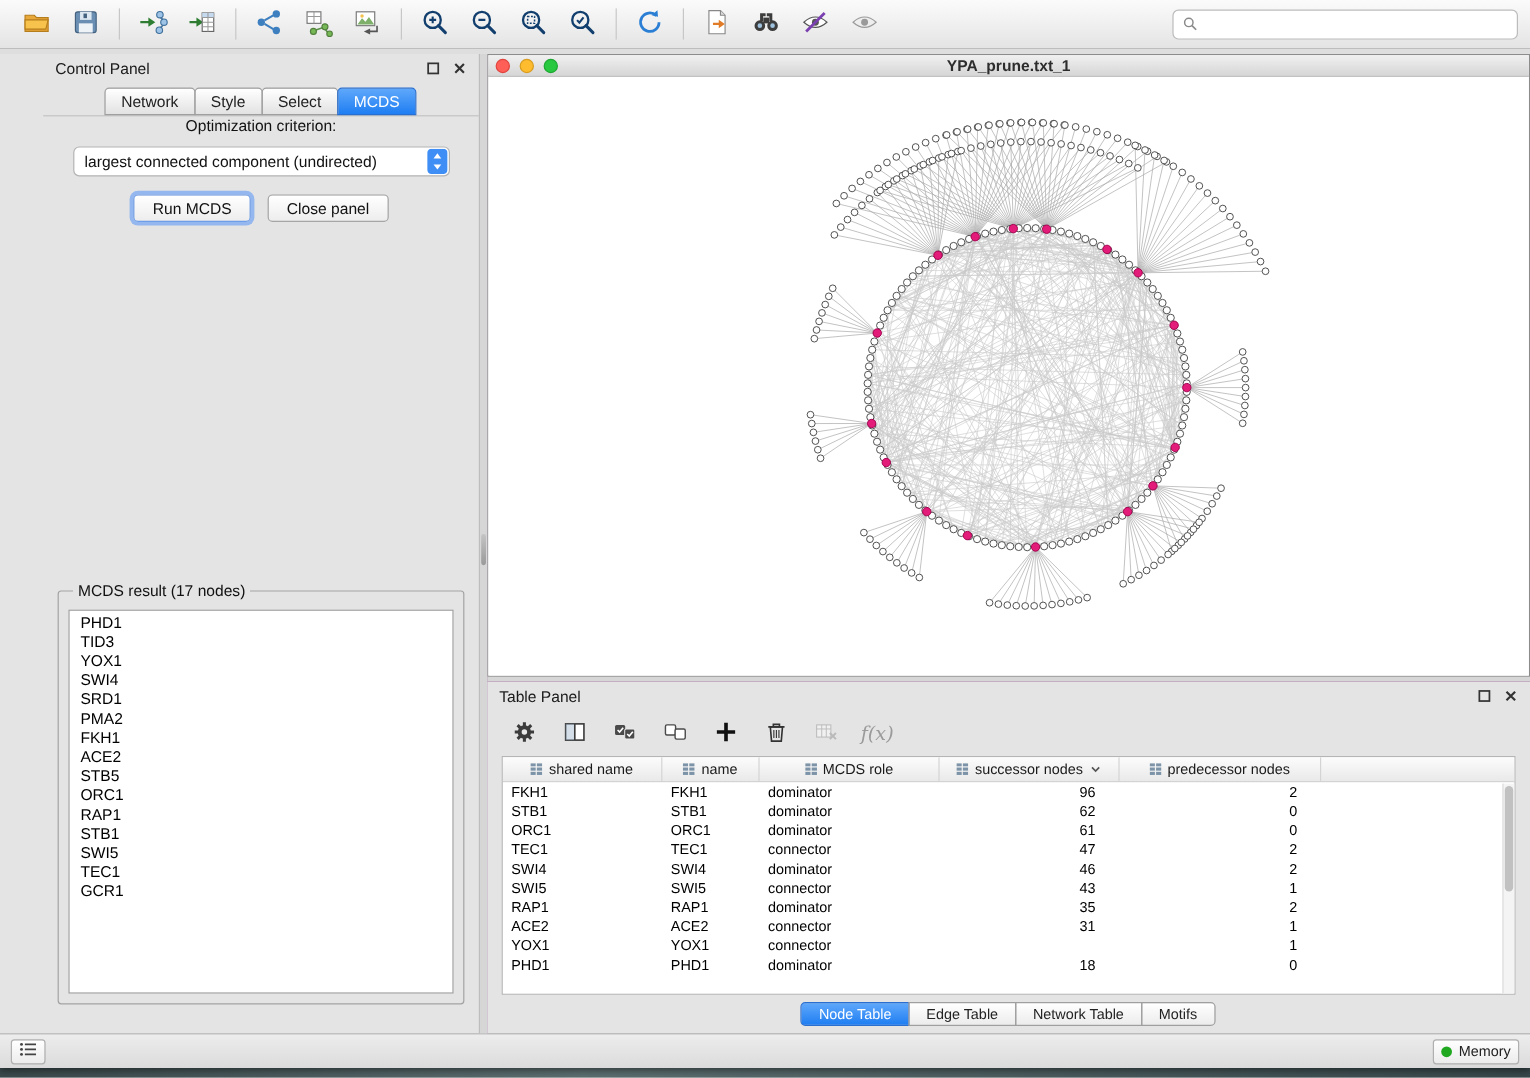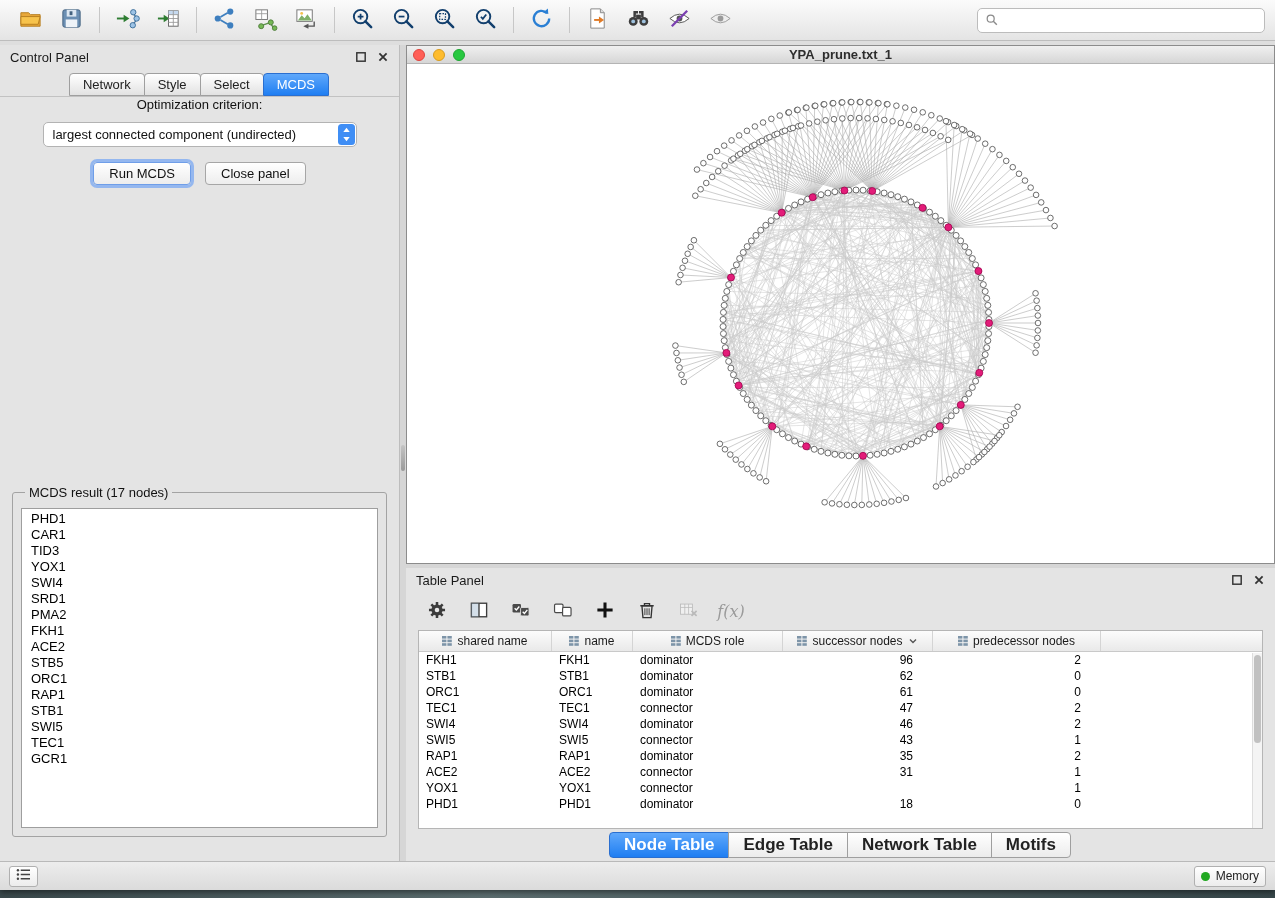--- a/index.html
+++ b/index.html
@@ -10,21 +10,21 @@
   .toolbar{height:41px;flex:0 0 41px;background:linear-gradient(#fbfbfb,#e4e4e4);border-bottom:1px solid #bdbdbd;display:flex;align-items:center;padding:0 10px;}
   .tb-btn{background:none;border:none;width:41px;height:34px;display:flex;align-items:center;justify-content:center;cursor:pointer;}
   .tb-btn svg{width:25px;height:25px;}
   .tb-sep{width:1px;height:26px;background:#c7c7c7;margin:0 7px;}
   .search-box{margin-left:auto;width:288px;height:25px;background:#fff;border:1px solid #bcbcbc;border-radius:5px;display:flex;align-items:center;padding:0 7px;}
   .search-glyph{display:inline-flex;}
   .search-glyph svg{width:14px;height:14px;}
   .search-input{border:none;outline:none;flex:1;font-size:12px;margin-left:5px;background:transparent;font-family:inherit;}
   
   .main{flex:1;display:flex;min-height:0;padding-top:4px;background:#dedede;}
-  .control-panel{width:400px;flex:0 0 400px;background:#e4e4e4;display:flex;flex-direction:column;border-right:1px solid #bdbdbd;}
+  .control-panel{width:400px;flex:0 0 400px;background:#e4e4e4;display:flex;flex-direction:column;border-right:1px solid #bdbdbd;padding-left:36px;}
   .panel-header{height:24px;flex:0 0 24px;display:flex;align-items:center;padding:0 10px;font-size:13px;color:#1a1a1a;}
   .ph-icons{margin-left:auto;display:flex;gap:10px;align-items:center;}
   .ph-btn{width:12px;height:12px;display:inline-flex;cursor:pointer;}
   .ph-btn svg{width:12px;height:12px;}
   .cp-tabs{display:flex;justify-content:center;padding-top:4px;border-bottom:1px solid #c2c2c2;}
   .cp-tab{font-size:13px;padding:3px 13px;background:linear-gradient(#ffffff,#e2e2e2);border:1px solid #9f9f9f;margin-left:-1px;color:#222;border-radius:4px 4px 0 0;cursor:pointer;}
   .cp-tab.active{background:linear-gradient(#5fa8fb,#1f7ef2);color:#fff;border-color:#2a6fd0;}
   .cp-body{flex:1;display:flex;flex-direction:column;padding:0 12px;min-height:0;}
   .opt-label{text-align:center;font-size:13px;color:#111;}
   .combo{margin:10px auto 0;width:314px;height:25px;flex:0 0 25px;background:#fff;border:1px solid #b3b3b3;border-radius:5px;display:flex;align-items:center;font-size:13px;padding-left:9px;position:relative;cursor:pointer;color:#111;}
@@ -63,21 +63,21 @@
   .th-cell.filler{flex:1;border-right:none;cursor:default;}
   .th-icon{display:inline-flex;} .th-icon svg{width:10px;height:10px;}
   .th-chev{display:inline-flex;} .th-chev svg{width:10px;height:10px;}
   .t-body{flex:1;background:#fff;}
   .t-row{display:flex;height:16px;cursor:default;}
   .t-cell{font-size:12px;padding:0 7px;line-height:16px;white-space:nowrap;overflow:hidden;color:#000;}
   .t-cell.num{text-align:right;padding-right:20px;}
   .t-scrollbar{position:absolute;top:22px;right:0;bottom:0;width:10px;background:#f4f4f4;border-left:1px solid #ddd;}
   .t-scrollbar .thumb{margin:2px 1px;width:7px;height:88px;background:#c1c1c1;border-radius:4px;cursor:pointer;}
   .tp-tabs{height:32px;flex:0 0 32px;display:flex;align-items:center;justify-content:center;}
-  .tp-tab{font-size:17px;padding:2px 14px;background:linear-gradient(#ffffff,#ececec);border:1px solid #9f9f9f;margin-left:-1px;color:#222;cursor:pointer;font-weight:bold;}
+  .tp-tab{font-size:12px;padding:2px 14px;background:linear-gradient(#ffffff,#ececec);border:1px solid #9f9f9f;margin-left:-1px;color:#222;cursor:pointer;}
   .tp-tab:first-child{border-radius:4px 0 0 4px;}
   .tp-tab:last-child{border-radius:0 4px 4px 0;}
   .tp-tab.active{background:linear-gradient(#5fa8fb,#1f7ef2);color:#fff;border-color:#2a6fd0;}
   
   .status-bar{height:29px;flex:0 0 29px;background:linear-gradient(#ededed,#dbdbdb);border-top:1px solid #b9b9b9;display:flex;align-items:center;padding:0 9px;}
   .sb-btn{background:linear-gradient(#fff,#ececec);border:1px solid #b0b0b0;border-radius:3px;height:21px;display:flex;align-items:center;padding:0 6px;cursor:pointer;gap:6px;}
   .sb-btn svg{width:15px;height:13px;}
   .memory-btn{margin-left:auto;font-size:12px;color:#222;font-family:inherit;}
   .mem-dot{width:9px;height:9px;border-radius:50%;display:inline-block;}
 </style>
@@ -266,21 +266,20 @@
         </div>
         <div class="btn-row">
           <button class="mac-btn focus">Run MCDS</button>
           <button class="mac-btn">Close panel</button>
         </div>
         <div class="spacer"></div>
         <fieldset class="result-group">
           <legend>MCDS result (17 nodes)</legend>
           <div class="result-list" id="mcds-list">
               <div class="result-item">PHD1</div>
-              <div class="result-item">CAR1</div>
               <div class="result-item">TID3</div>
               <div class="result-item">YOX1</div>
               <div class="result-item">SWI4</div>
               <div class="result-item">SRD1</div>
               <div class="result-item">PMA2</div>
               <div class="result-item">FKH1</div>
               <div class="result-item">ACE2</div>
               <div class="result-item">STB5</div>
               <div class="result-item">ORC1</div>
               <div class="result-item">RAP1</div>

